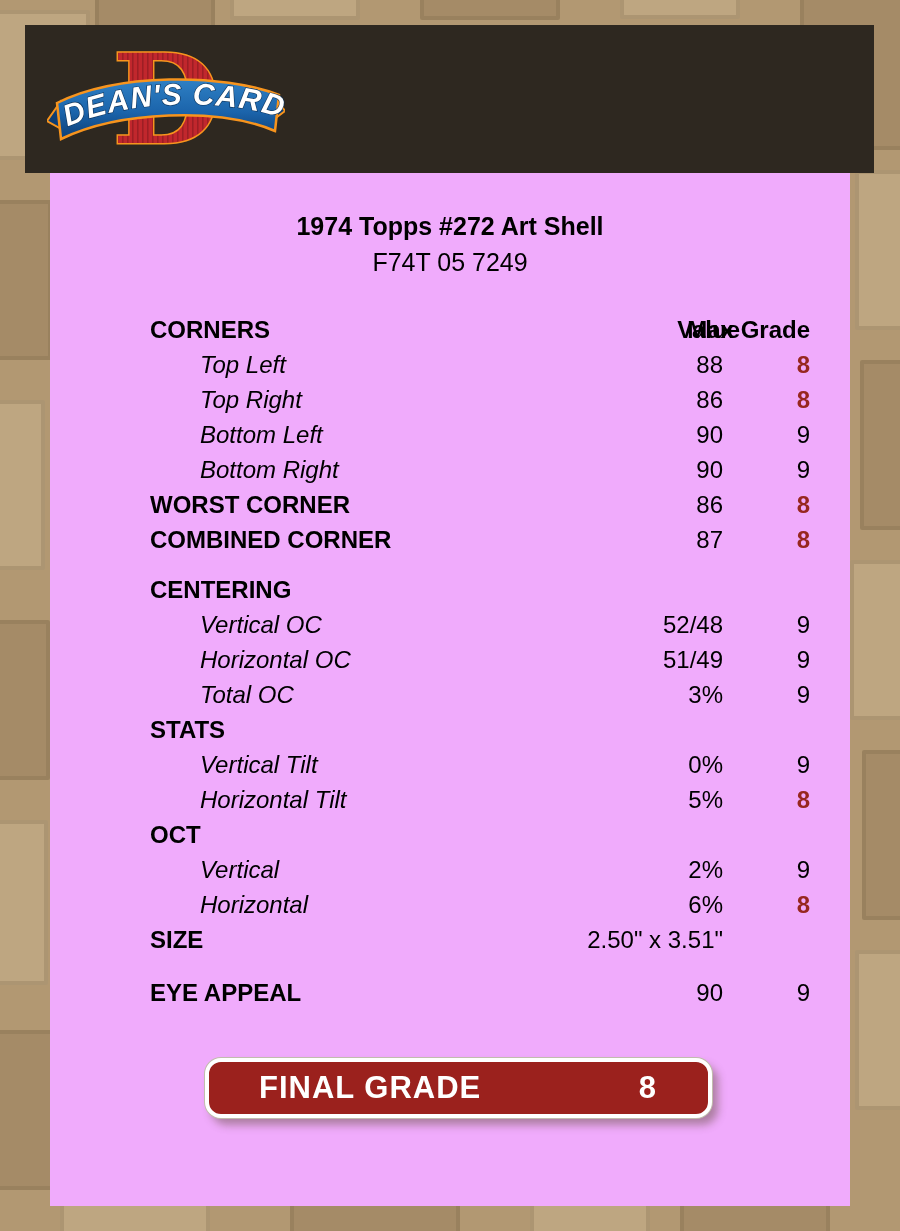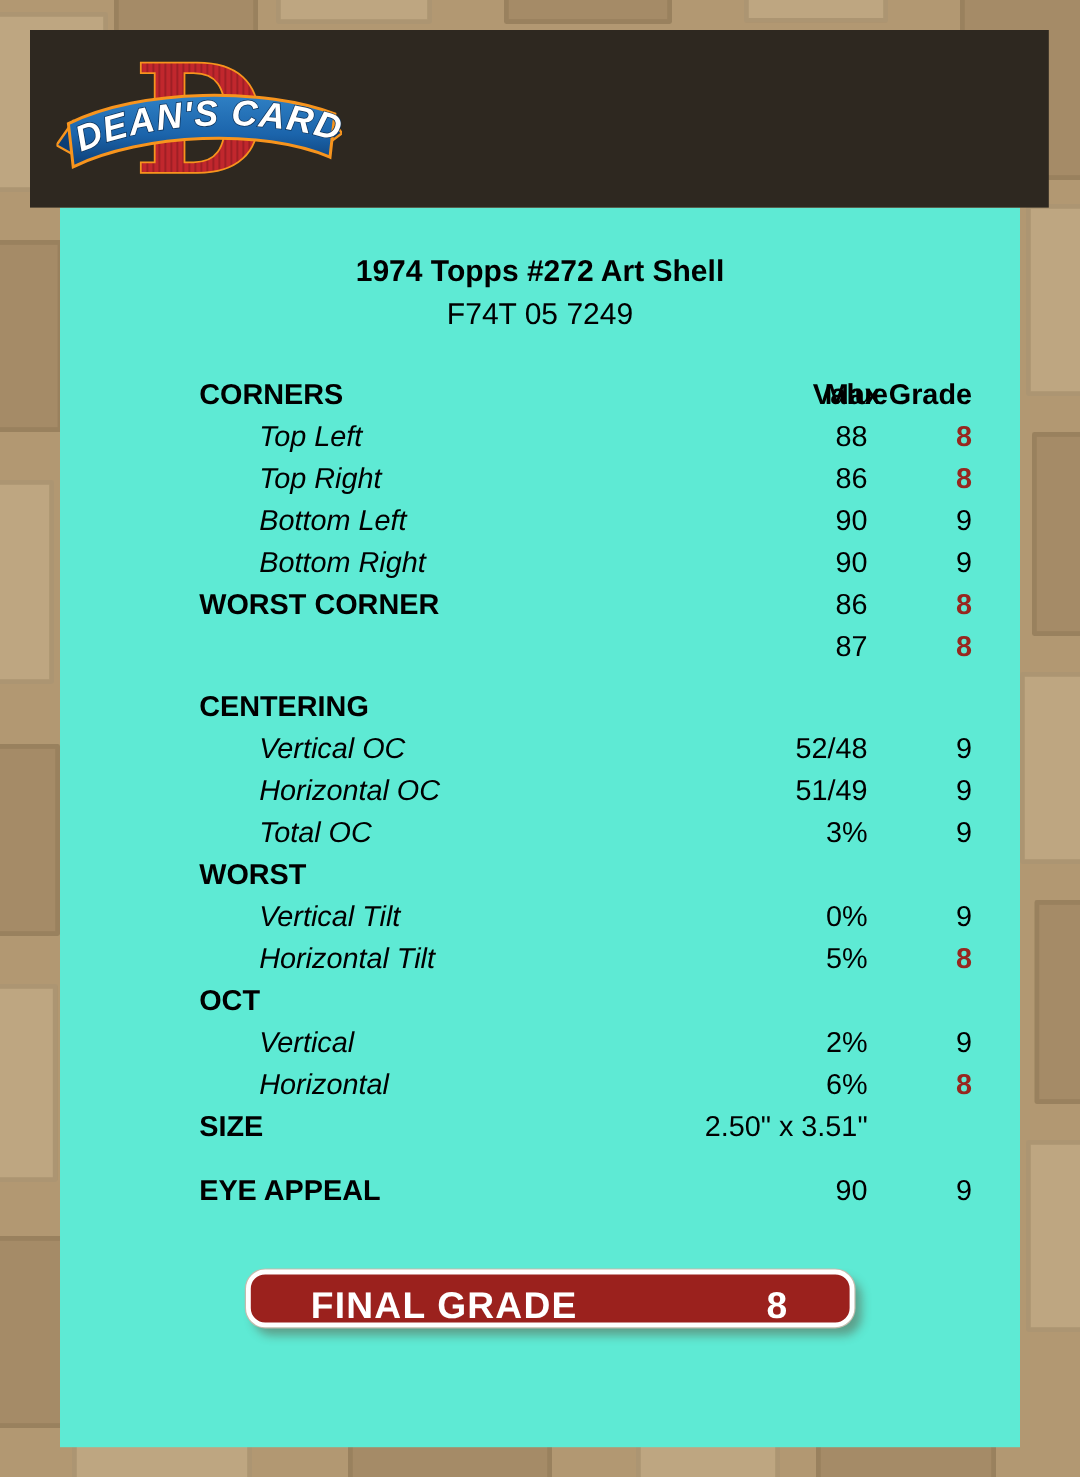--- a/index.html
+++ b/index.html
@@ -38,56 +38,56 @@
   }
   .header-subtitle {
     font-size: 30px; line-height: 44px;
   }
   .logo-wrap { position: absolute; left: 22px; top: 6px; width: 238px; height: 138px; }
 
   
   .content-card {
     position: absolute; left: 50px; top: 173px;
     width: 800px; height: 1033px;
-    background: #5eead4;
+    background: #f0abfc;
     z-index: 1;
   }
   .card-title {
     position: absolute; left: 0; top: 39px; width: 100%;
     text-align: center; font-size: 25px; font-weight: bold; color: #000;
   }
   .card-code {
     position: absolute; left: 0; top: 75px; width: 100%;
     text-align: center; font-size: 25px; color: #000;
   }
 
   
   .stats-table {
     position: absolute; left: 100px; top: 139px; width: 660px;
     font-size: 24px; color: #000;
   }
   .row { position: relative; height: 35px; line-height: 35px; }
-  .row .label  { position: absolute; left: 0; white-space: nowrap; margin-left: 16px; }
+  .row .label  { position: absolute; left: 0; white-space: nowrap; }
   .row.indent .label { left: 50px; font-style: italic; }
   .row.bold .label { font-weight: bold; }
   .row .value  { position: absolute; right: 87px; text-align: right; white-space: nowrap; }
   .row .grade  { position: absolute; left: 500px; width: 160px; text-align: right; }
   .row .grade.red { color: #97271f; font-weight: bold; }
   .row.head .label { font-weight: bold; }
   .row.head .value-head {
     position: absolute; right: 70px; font-weight: bold; white-space: nowrap;
   }
   .row.head .grade { font-weight: bold; }
   .spacer-sm { height: 15px; }
   .spacer-md { height: 18px; }
 
   
   .final-grade-btn {
     position: absolute; left: 155px; top: 885px;
-    width: 507px; height: 48px;
+    width: 507px; height: 60px;
     background: #9b211d;
     border: 4px solid #ffffff;
     border-radius: 16px;
     box-shadow: 0 0 0 1px #c2bcae, 6px 7px 8px rgba(92,72,50,0.45);
   }
   .final-grade-label {
     position: absolute; left: 50px; top: 0; line-height: 52px;
     color: #fff; font-size: 31px; font-weight: bold; letter-spacing: 1px;
   }
   .final-grade-value {
@@ -181,20 +181,21 @@
       <span class="label">Bottom Right</span>
       <span class="value">90</span>
       <span class="grade">9</span>
     </div>
     <div class="row bold">
       <span class="label">WORST CORNER</span>
       <span class="value">86</span>
       <span class="grade red">8</span>
     </div>
     <div class="row bold">
+      <span class="label">COMBINED CORNER</span>
       <span class="value">87</span>
       <span class="grade red">8</span>
     </div>
 
     <div class="spacer-sm"></div>
 
     <div class="row bold">
       <span class="label">CENTERING</span>
     </div>
     <div class="row indent">
@@ -206,21 +207,21 @@
       <span class="label">Horizontal OC</span>
       <span class="value">51/49</span>
       <span class="grade">9</span>
     </div>
     <div class="row indent">
       <span class="label">Total OC</span>
       <span class="value">3%</span>
       <span class="grade">9</span>
     </div>
     <div class="row bold">
-      <span class="label">WORST</span>
+      <span class="label">STATS</span>
     </div>
     <div class="row indent">
       <span class="label">Vertical Tilt</span>
       <span class="value">0%</span>
       <span class="grade">9</span>
     </div>
     <div class="row indent">
       <span class="label">Horizontal Tilt</span>
       <span class="value">5%</span>
       <span class="grade red">8</span>

